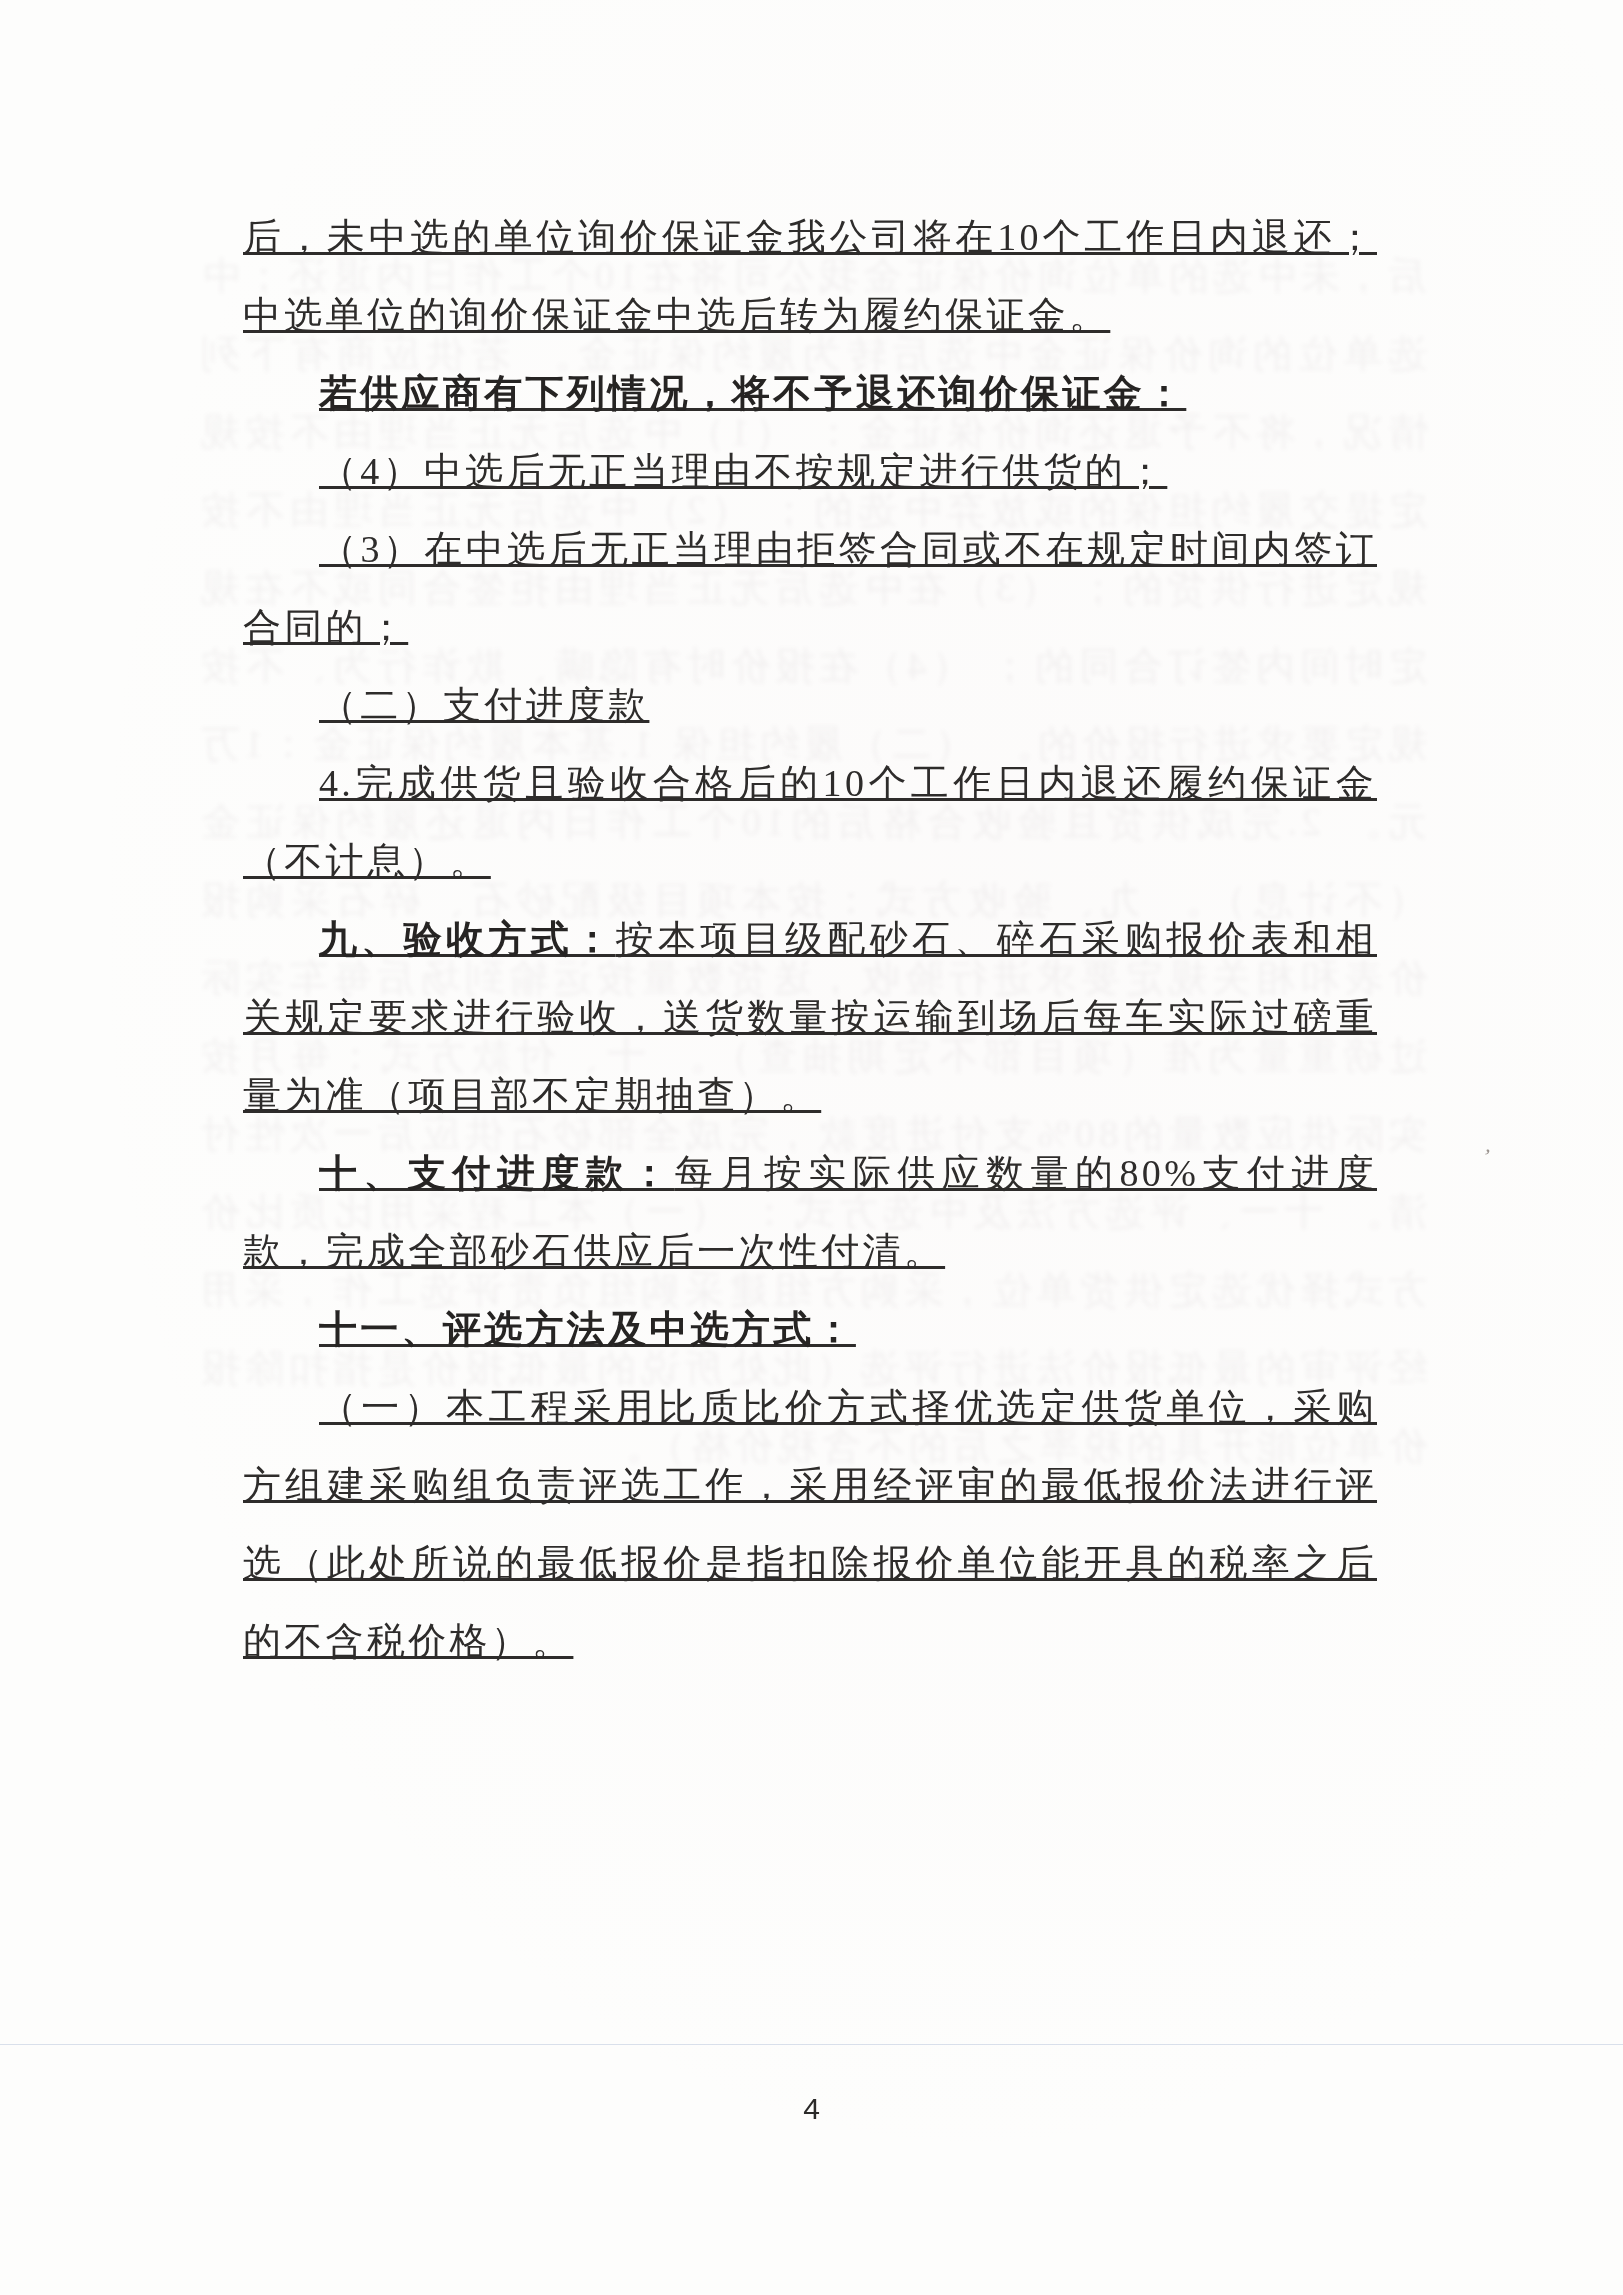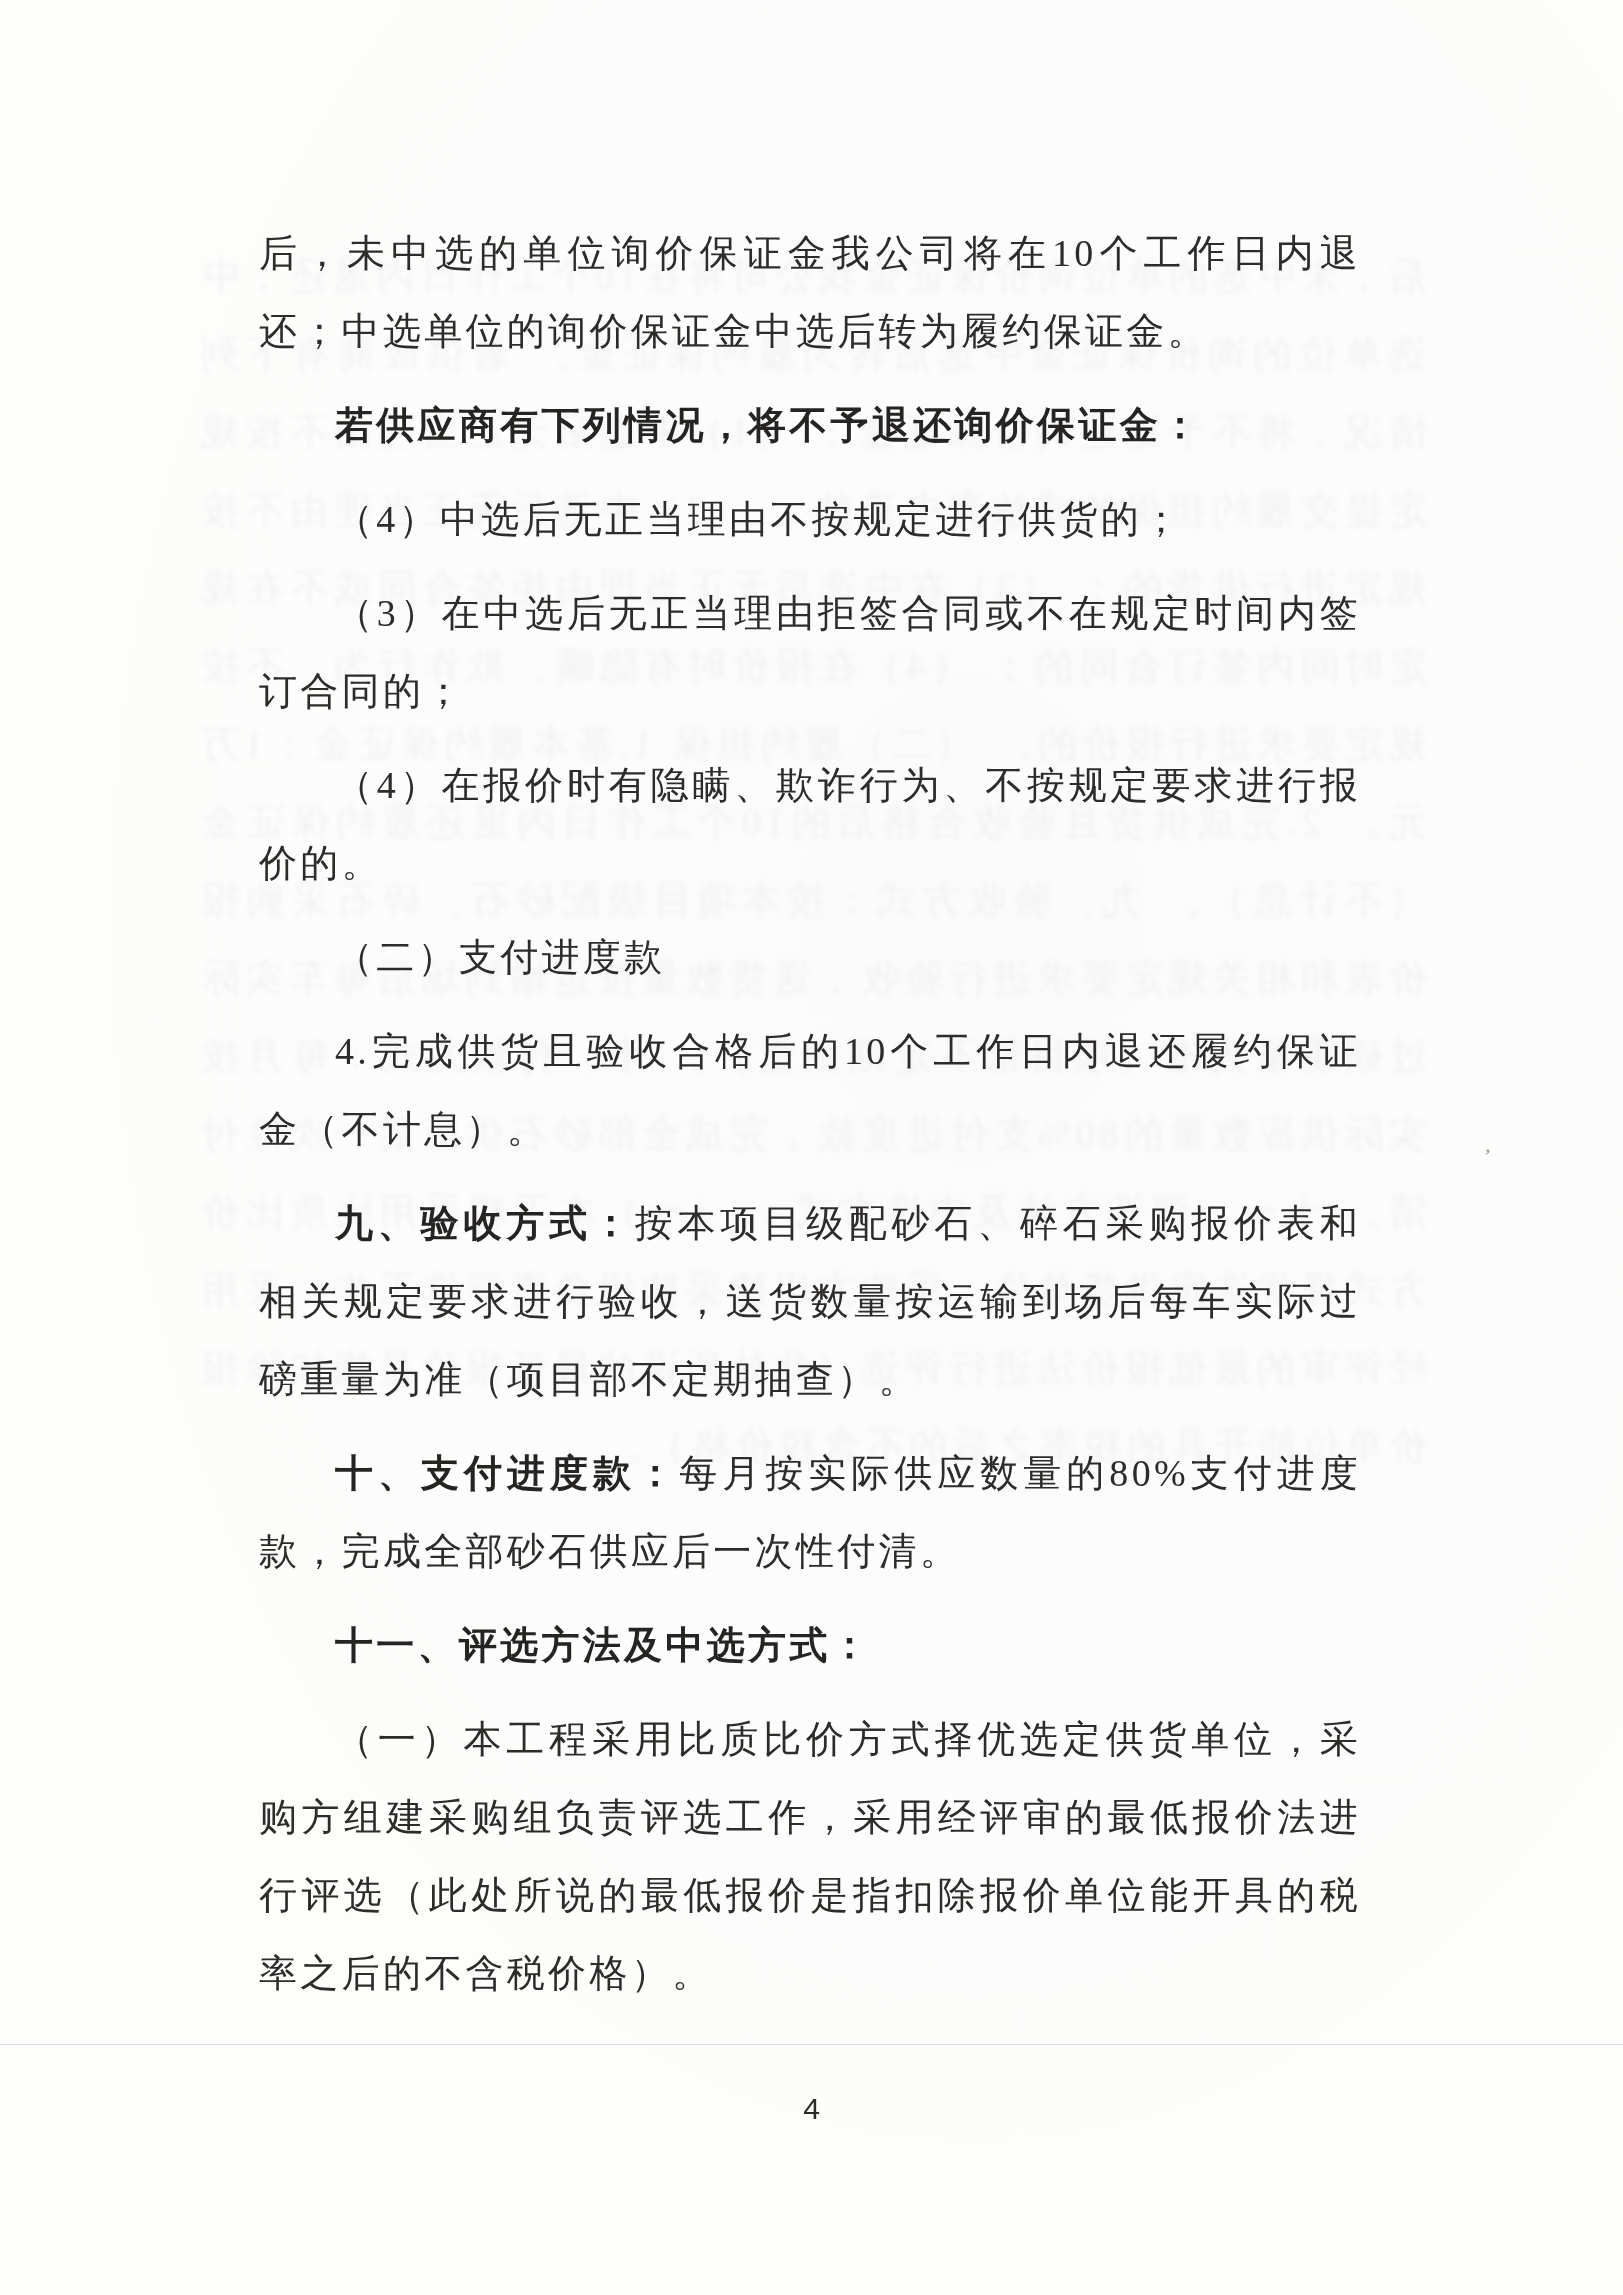--- a/index.html
+++ b/index.html
@@ -42,21 +42,21 @@
     width: 1134px;
     color: #2e2c2b;
     font-size: 38px;
     line-height: 78px;
     letter-spacing: 3.3px;
     text-align: justify;
     text-justify: inter-character;
     text-align-last: left;
   }
 
-  .para { margin: 16px; }
+  .para { margin: 0; text-decoration: underline; }
   .para.indent { text-indent: 2em; }
   .run.bold { font-weight: 700; color: #262423; }
 
   .scan-line {
     position: absolute;
     left: 0;
     top: 2044px;
     width: 1623px;
     height: 1.3px;
     background: #ccd6e6;
@@ -87,21 +87,20 @@
 </head>
 <body>
 
 <div class="page">
   <div class="ghost-layer" aria-hidden="true">后，未中选的单位询价保证金我公司将在10个工作日内退还；中选单位的询价保证金中选后转为履约保证金。 若供应商有下列情况，将不予退还询价保证金： （1）中选后无正当理由不按规定提交履约担保的或放弃中选的； （2）中选后无正当理由不按规定进行供货的； （3）在中选后无正当理由拒签合同或不在规定时间内签订合同的； （4）在报价时有隐瞒、欺诈行为、不按规定要求进行报价的。 （二）履约担保 1.基本履约保证金：1万元。 2.完成供货且验收合格后的10个工作日内退还履约保证金（不计息）。 九、验收方式：按本项目级配砂石、碎石采购报价表和相关规定要求进行验收，送货数量按运输到场后每车实际过磅重量为准（项目部不定期抽查）。 十、付款方式：每月按实际供应数量的80%支付进度款，完成全部砂石供应后一次性付清。 十一、评选方法及中选方式： （一）本工程采用比质比价方式择优选定供货单位，采购方组建采购组负责评选工作，采用经评审的最低报价法进行评选（此处所说的最低报价是指扣除报价单位能开具的税率之后的不含税价格）。</div>
   <div class="content" id="content">
       <p class="para"><span class="run">后，未中选的单位询价保证金我公司将在10个工作日内退还；中选单位的询价保证金中选后转为履约保证金。</span></p>
       <p class="para indent"><span class="run bold">若供应商有下列情况，将不予退还询价保证金：</span></p>
       <p class="para indent"><span class="run">（4）中选后无正当理由不按规定进行供货的；</span></p>
       <p class="para indent"><span class="run">（3）在中选后无正当理由拒签合同或不在规定时间内签订合同的；</span></p>
-      <p class="para indent"><span class="run">（4）在报价时有隐瞒、欺诈行为、不按规定要求进行报价的。</span></p>
       <p class="para indent"><span class="run">（二）支付进度款</span></p>
       <p class="para indent"><span class="run">4.完成供货且验收合格后的10个工作日内退还履约保证金（不计息）。</span></p>
       <p class="para indent"><span class="run bold">九、验收方式：</span><span class="run">按本项目级配砂石、碎石采购报价表和相关规定要求进行验收，送货数量按运输到场后每车实际过磅重量为准（项目部不定期抽查）。</span></p>
       <p class="para indent"><span class="run bold">十、支付进度款：</span><span class="run">每月按实际供应数量的80%支付进度款，完成全部砂石供应后一次性付清。</span></p>
       <p class="para indent"><span class="run bold">十一、评选方法及中选方式：</span></p>
       <p class="para indent"><span class="run">（一）本工程采用比质比价方式择优选定供货单位，采购方组建采购组负责评选工作，采用经评审的最低报价法进行评选（此处所说的最低报价是指扣除报价单位能开具的税率之后的不含税价格）。</span></p>
     </div>
   <div class="scan-line"></div>
   <div class="speck">’</div>
   <div class="page-number">4</div>

